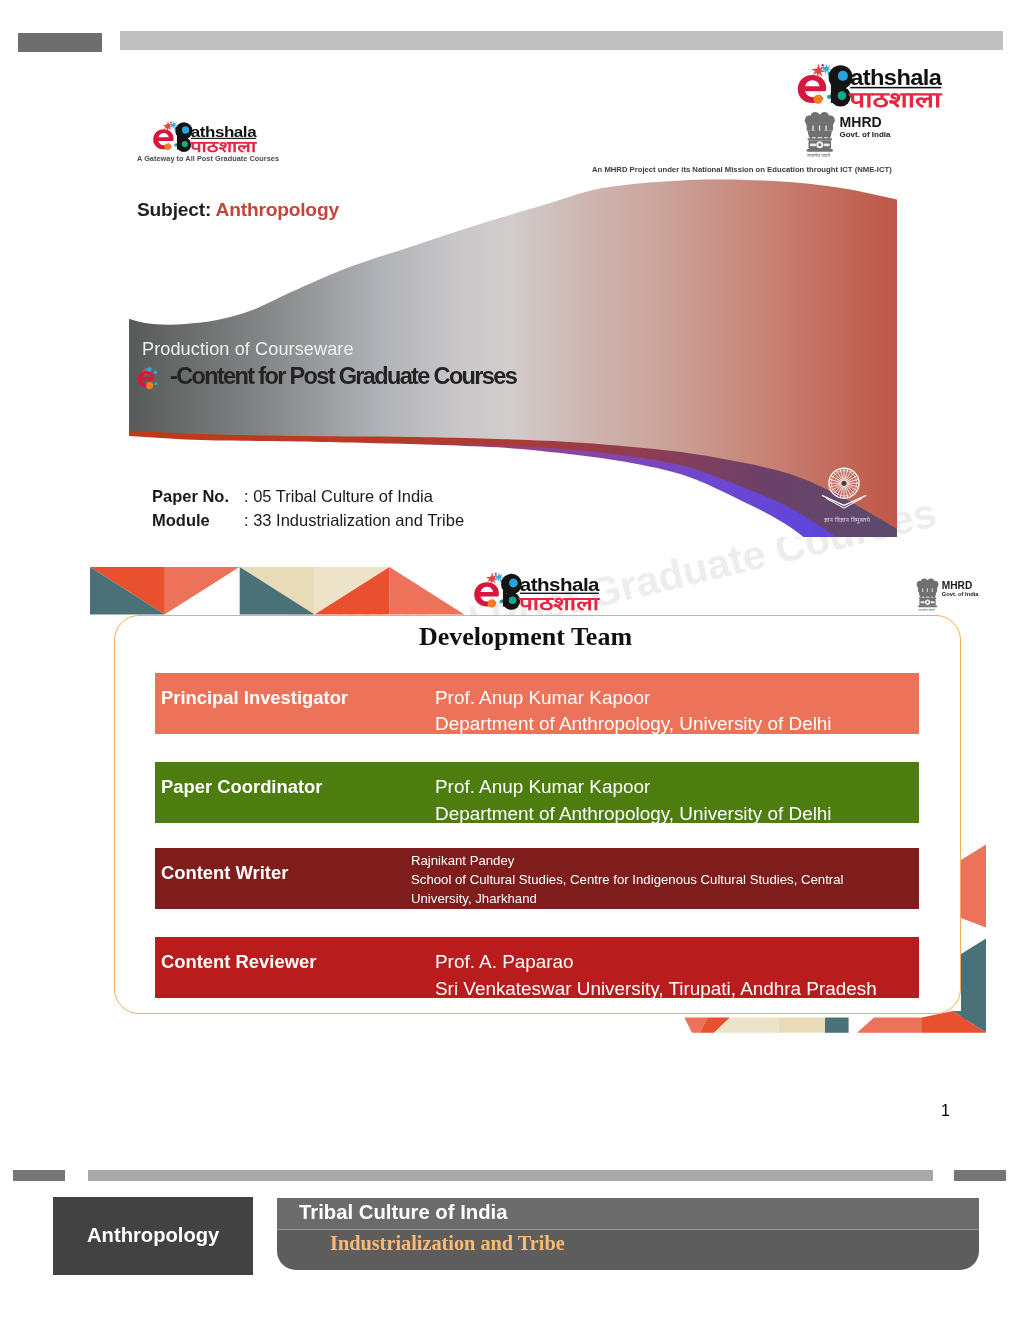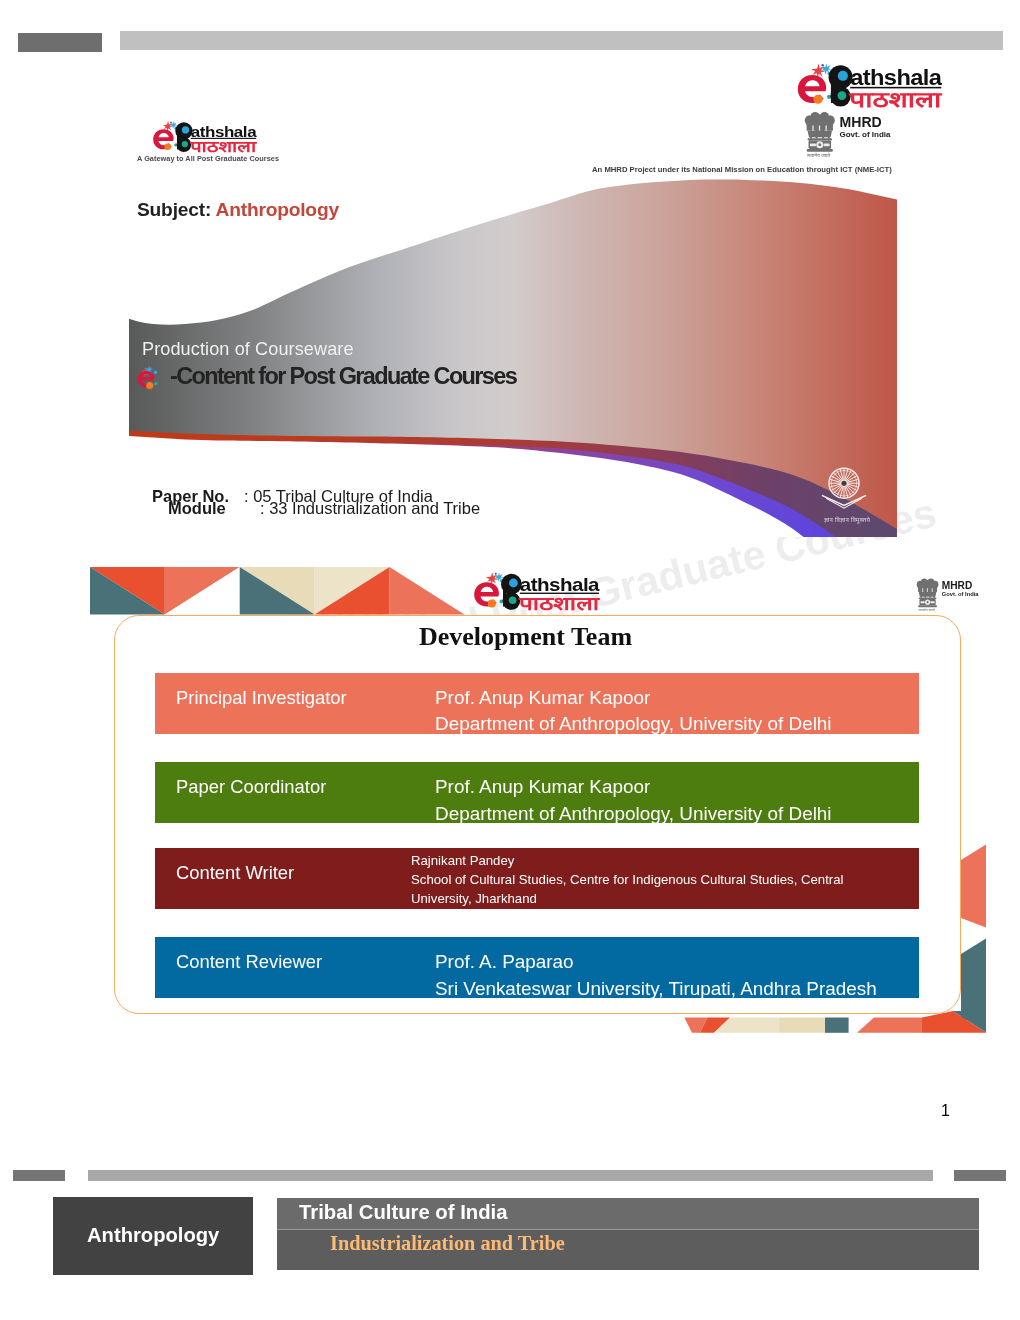--- a/index.html
+++ b/index.html
@@ -38,21 +38,21 @@
   .elogo-banner{position:absolute;left:136px;top:363px;width:31px;height:31px;}
 
   .gov-emblem{position:absolute;left:819px;top:461px;width:50px;height:53px;}
   .emblem-motto{position:absolute;left:824px;top:516px;font-family:"DejaVu Sans",sans-serif;
       font-size:6px;color:#ded9e8;letter-spacing:.1px;white-space:nowrap;}
 
   
   .pm{position:absolute;left:152px;font-size:16.5px;color:#1a1a1a;white-space:nowrap;}
   .pm b{font-weight:bold;display:inline-block;width:92px;}
   .pm.l1{top:487px;}
-  .pm.l2{top:499px;margin-left:16px;}
+  .pm.l2{top:511px;}
 
   .wm-hi{position:absolute;left:250px;top:600px;font-family:"DejaVu Sans",sans-serif;
        font-size:58px;font-weight:bold;color:#fbe3e5;white-space:nowrap;z-index:0;
        transform:rotate(-13.5deg);transform-origin:0 100%;pointer-events:none;}
   .wm-tag{position:absolute;left:175px;top:672px;font-size:41px;font-weight:bold;
        color:#ededed;white-space:nowrap;z-index:0;
        transform:rotate(-13.5deg);transform-origin:0 100%;pointer-events:none;}
 
   
   .dev-wrap{position:absolute;left:90px;top:567px;width:896px;height:466px;}
@@ -61,36 +61,36 @@
 
   .dev-logo-ep{position:absolute;left:383px;top:4px;width:128px;height:40px;}
   .dev-logo-mhrd{position:absolute;left:824px;top:10px;width:78px;height:34px;}
 
   .card{position:absolute;left:24px;top:48px;width:847px;height:399px;
         background:#fff;border:1.2px solid #f4ac5c;border-radius:25px;box-sizing:border-box;}
   .card-title{position:absolute;left:312px;top:55px;font-family:Liberation Serif, serif;
         font-size:26px;font-weight:bold;color:#111;white-space:nowrap;margin-left:17px;}
 
   .row{position:absolute;left:65px;width:764px;height:61px;}
-  .row .lab{position:absolute;left:21px;top:14px;font-size:18.4px;font-weight:normal;color:#fff;white-space:nowrap;}
+  .row .lab{position:absolute;left:6px;top:14px;font-size:18.4px;font-weight:bold;color:#fff;white-space:nowrap;}
   .row .det{position:absolute;left:280px;top:12px;font-size:18.9px;color:#fff;line-height:26.7px;white-space:nowrap;}
   .row.r1{top:105.6px;background:#ec7259;}
   .row.r2{top:195px;background:#4d7c0f;}
   .row.r3{top:280.7px;background:#7f1d1d;}
   .row.r3 .det{left:256px;top:3px;font-size:13.2px;line-height:19.3px;white-space:normal;width:470px;}
-  .row.r4{top:370px;background:#0369a1;}
+  .row.r4{top:370px;background:#b91c1c;}
 
   
   .pagenum{position:absolute;left:941px;top:1102px;font-size:16px;color:#000;}
   .ftr-rule-l{position:absolute;left:13px;top:1170px;width:52px;height:11.3px;background:#757575;}
   .ftr-rule-m{position:absolute;left:88px;top:1170px;width:845px;height:11.3px;background:#a8a8a8;}
   .ftr-rule-r{position:absolute;left:954px;top:1170px;width:52px;height:11.3px;background:#757575;}
   .ftr-subject{position:absolute;left:53px;top:1197px;width:200px;height:78px;background:#424242;}
   .ftr-subject span{position:absolute;left:34px;top:27px;font-size:20.2px;font-weight:bold;color:#fff;}
-  .ftr-main{position:absolute;left:277px;top:1198px;width:702px;height:72px;background:#5d5d5d;}
+  .ftr-main{position:absolute;left:277px;top:1198px;width:702px;height:72px;background:#5d5d5d;border-radius:19px;}
   .ftr-main .tophalf{position:absolute;left:0;top:0;width:702px;height:31px;background:#6b6b6b;}
   .ftr-main .t1{position:absolute;left:22px;top:3px;font-size:20.3px;font-weight:bold;color:#fff;}
   .ftr-main .rule{position:absolute;left:0;top:31px;width:702px;height:1.2px;background:#9a9a9a;}
   .ftr-main .t2{position:absolute;left:9px;top:34px;font-family:"Liberation Serif",serif;
       font-size:20.3px;font-weight:bold;color:#fdba74;margin-left:44px;}
 </style>
 </head>
 <body>
 
 <div class="page">

